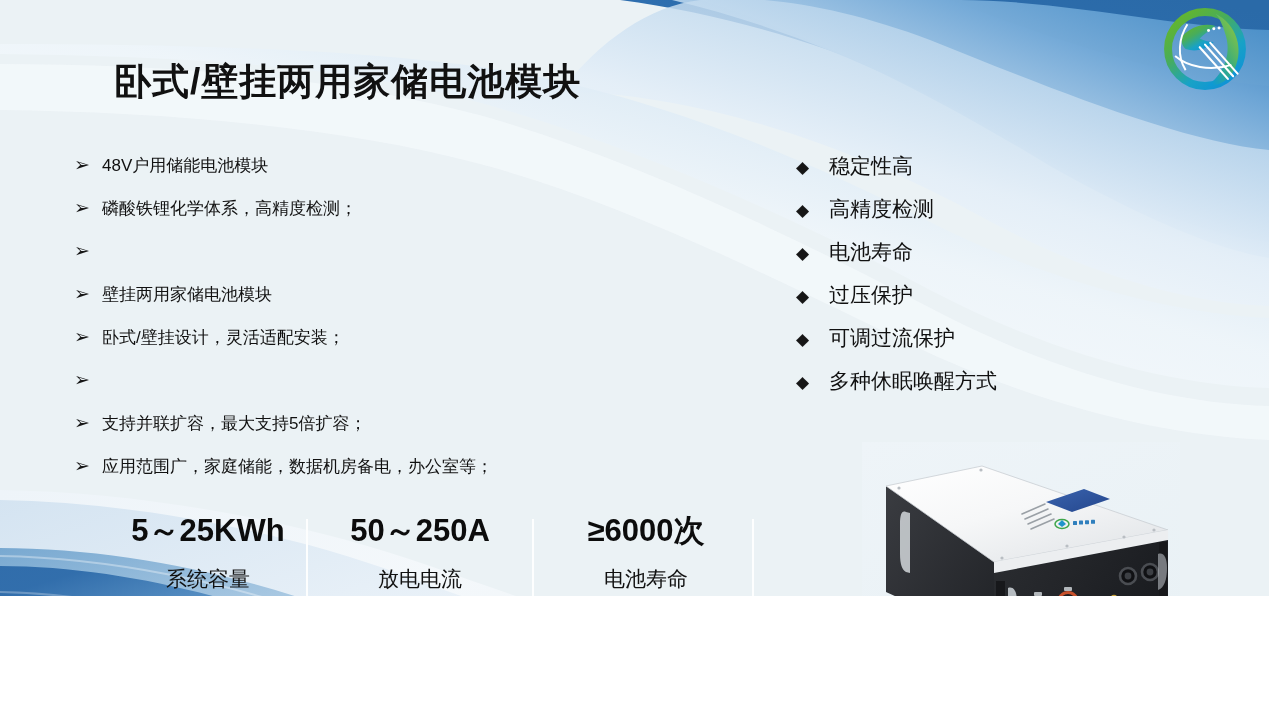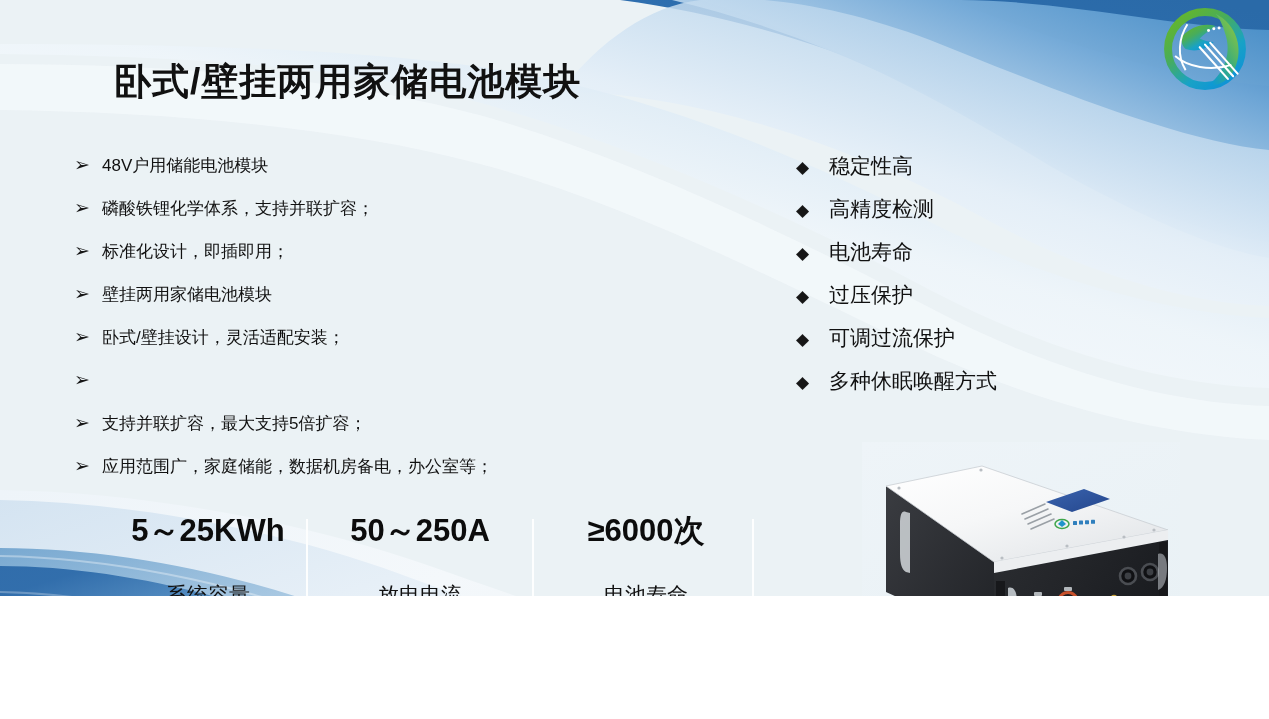--- a/index.html
+++ b/index.html
@@ -96,21 +96,21 @@
     text-align: center;
   }
   .stat-value {
     font-size: 31px;
     font-weight: 700;
     color: #0c0c0c;
     line-height: 1;
     white-space: nowrap;
   }
   .stat-label {
-    margin-top: 38px;
+    margin-top: 22px;
     font-size: 21px;
     color: #111111;
     line-height: 1;
     white-space: nowrap;
   }
   .stat-divider {
     position: absolute;
     top: 4px;
     width: 1.5px;
     height: 104px;
@@ -263,25 +263,24 @@
 
   <div id="title">卧式/壁挂两用家储电池模块</div>
 
   <ul id="left-list" class="bullet-list">
     <li class="bullet-item">
       <span class="bullet-marker">➢</span>
       <span class="bullet-text">48V户用储能电池模块</span>
     </li>
     <li class="bullet-item">
       <span class="bullet-marker">➢</span>
-      <span class="bullet-text">磷酸铁锂化学体系，支持并联扩容；</span>
-    </li>
-    <li class="bullet-item">
-      <span class="bullet-marker">➢</span>
-      <span class="bullet-text">标准化设计，即插即用；</span>
+      <span class="bullet-text">磷酸铁锂化学体系，高精度检测；</span>
+    </li>
+    <li class="bullet-item">
+      <span class="bullet-marker">➢</span>
     </li>
     <li class="bullet-item">
       <span class="bullet-marker">➢</span>
       <span class="bullet-text">壁挂两用家储电池模块</span>
     </li>
     <li class="bullet-item">
       <span class="bullet-marker">➢</span>
       <span class="bullet-text">卧式/壁挂设计，灵活适配安装；</span>
     </li>
     <li class="bullet-item">

